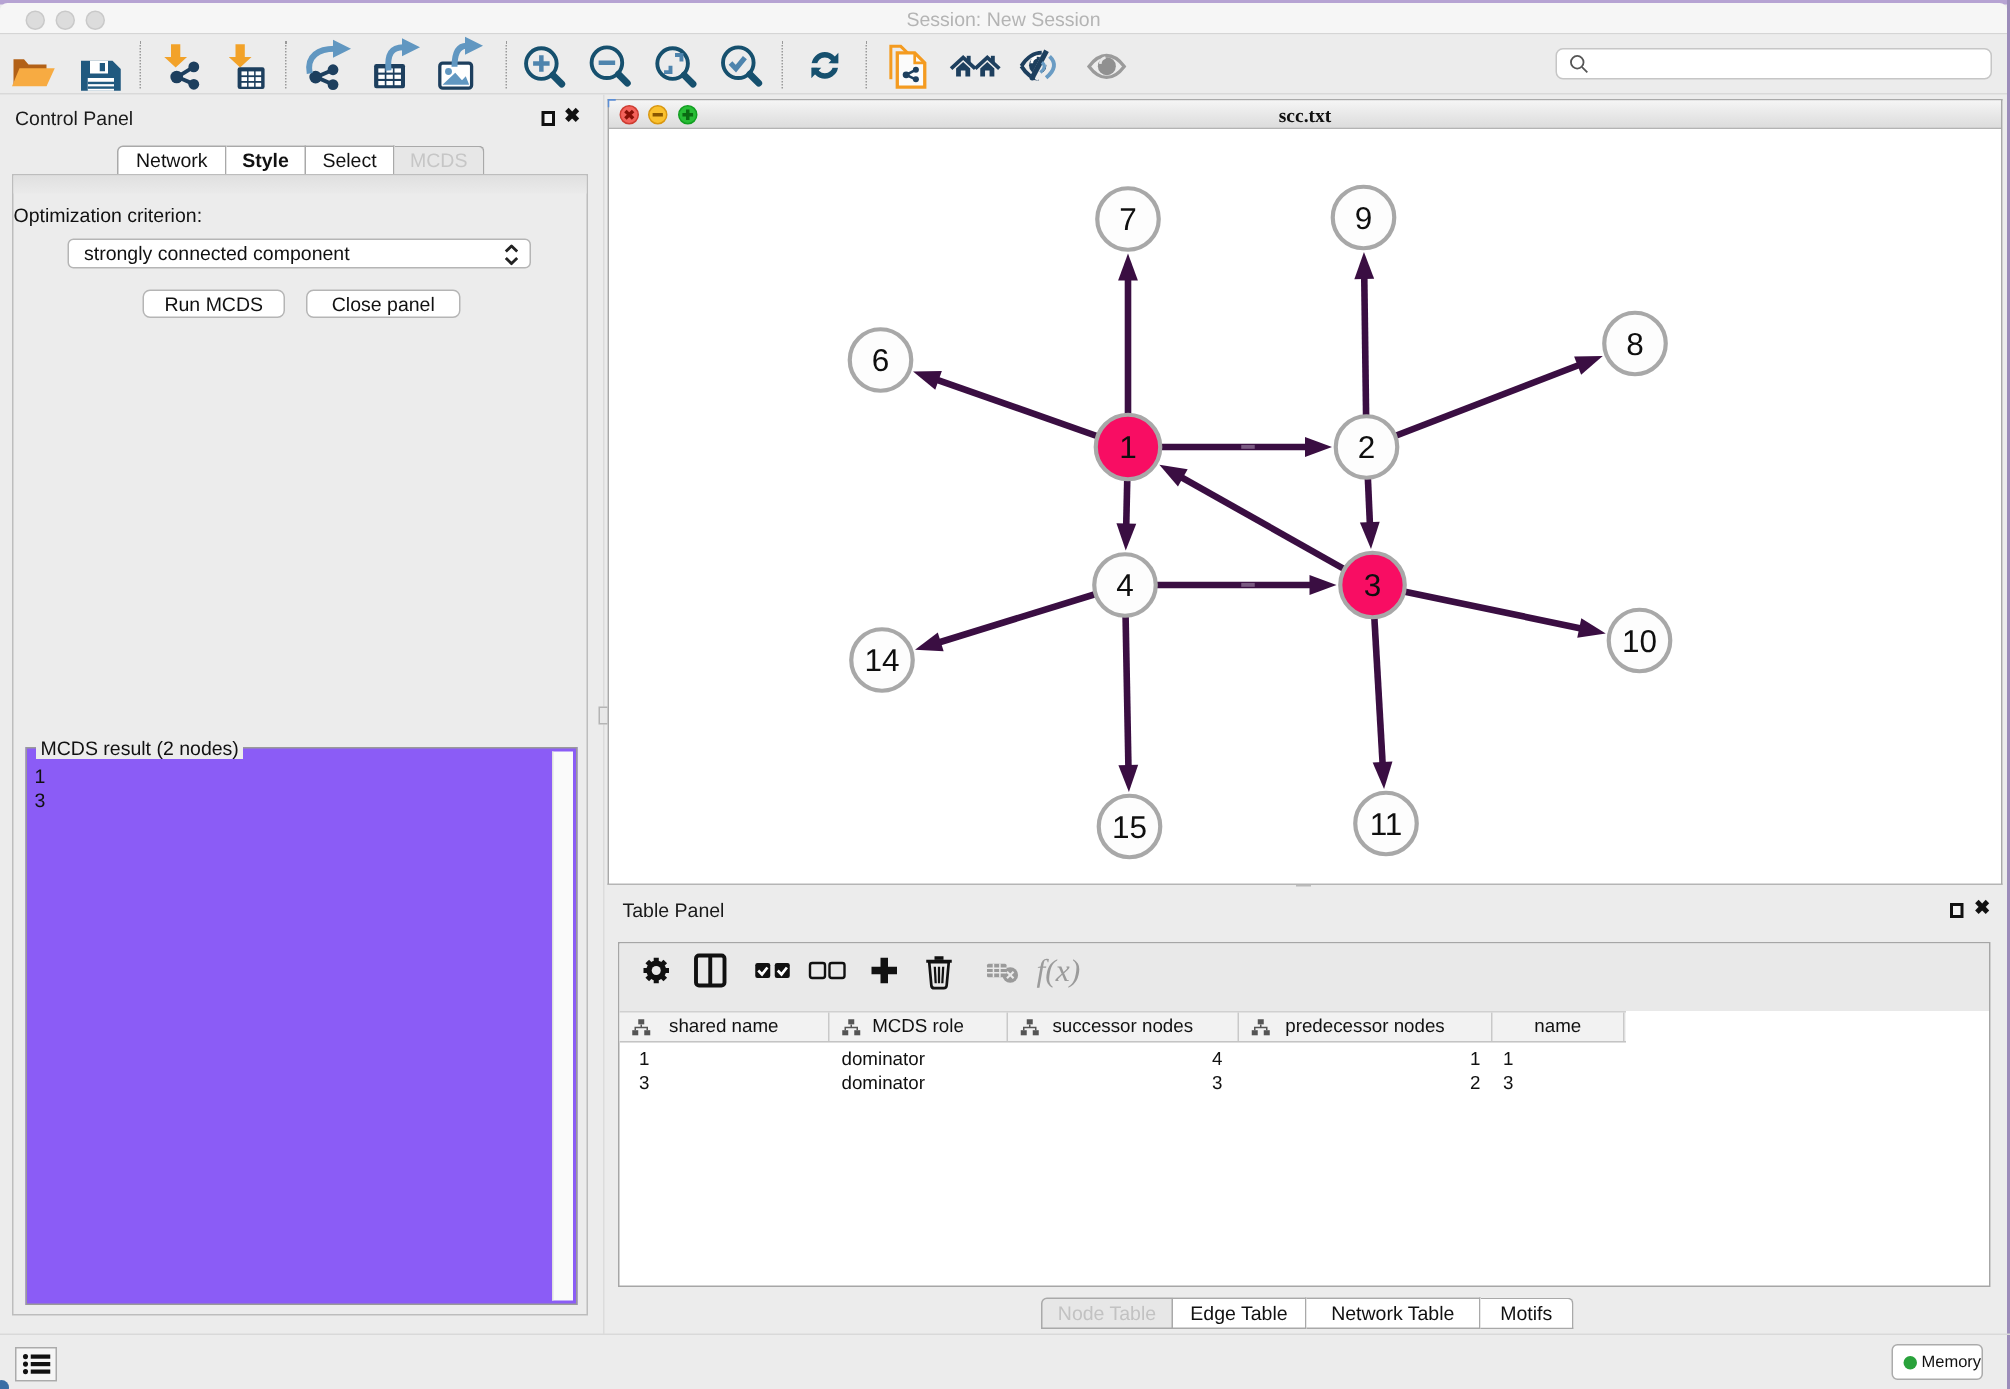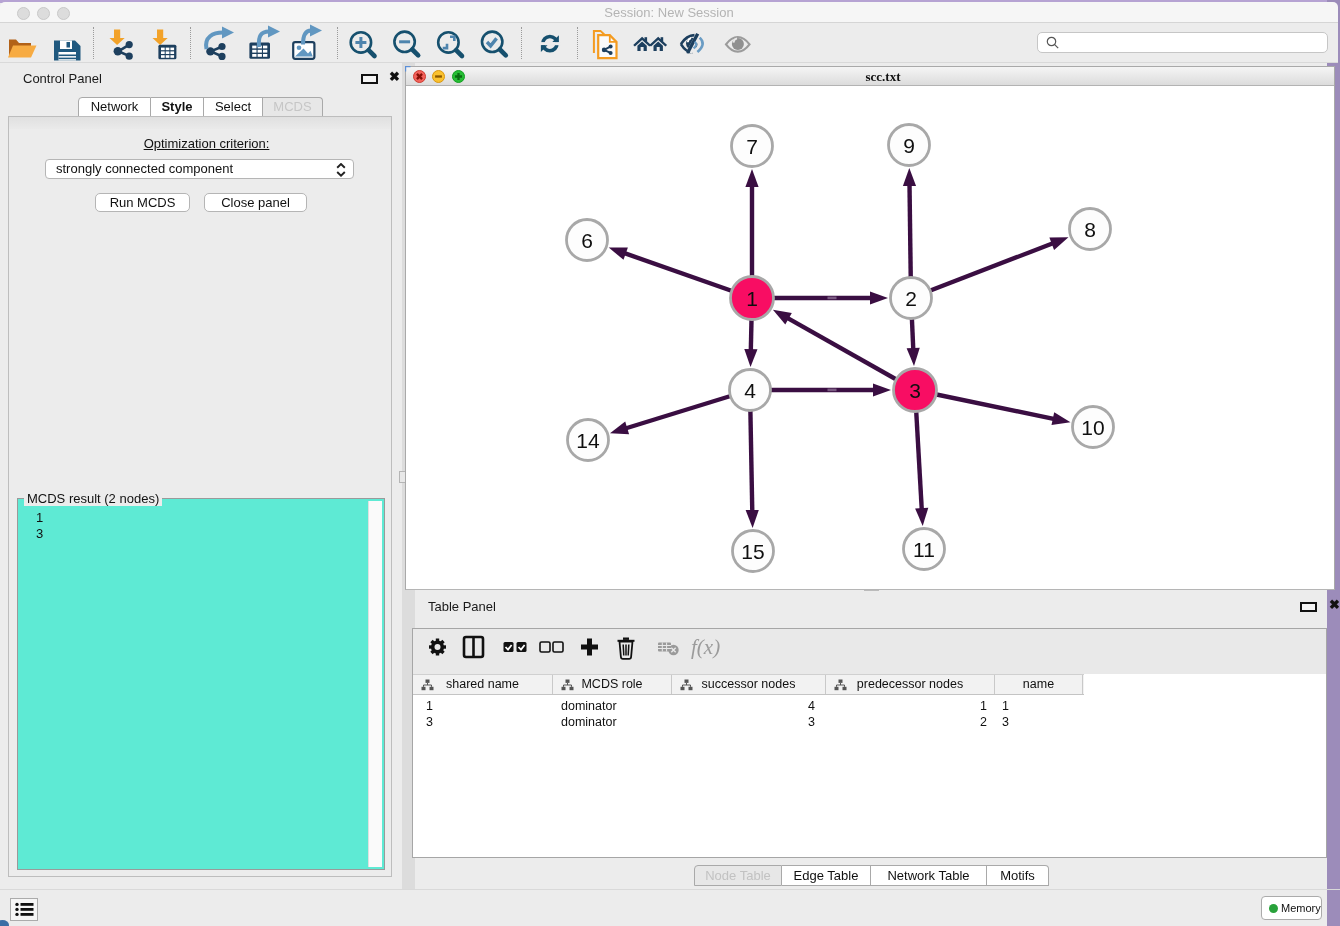--- a/index.html
+++ b/index.html
@@ -1,38 +1,38 @@
 <!DOCTYPE html>
 <html><head>
 <meta charset="utf-8">
 <style>
 * { margin:0; padding:0; box-sizing:border-box; }
 html,body { width:1340px; height:926px; overflow:hidden; }
 body { font-family:"Liberation Sans", sans-serif; background:#ececec; position:relative; }
-.abs { position:absolute;padding-left:13px; }
+.abs { position:absolute; }
 
 #purpletop { left:0; top:0; width:1340px; height:3px; background:#b6a3d3; }
 #purpleright { right:0; top:0; width:2px; height:926px; background:#9c8cba; }
 #titlebar { left:0; top:2px; width:1338px; height:21px; background:#f6f6f6; border-bottom:1px solid #d5d5d5; border-radius:5px 5px 0 0; }
 .tl { position:absolute; top:5px; width:13px; height:13px; border-radius:50%; background:#dcdcdc; border:1px solid #c9c9c9; }
 #wintitle { position:absolute; top:3px; left:0; width:100%; text-align:center; color:#b4b4b4; font-size:13px; }
 #toolbar { left:0; top:23px; width:1338px; height:40px; background:#ececec; border-bottom:1px solid #d9d9d9; }
 .sep { position:absolute; top:4px; height:32px; width:0; border-left:1px dotted #9a9a9a; }
 #searchbox { position:absolute; left:1037px; top:9px; width:291px; height:21px; background:#fff; border:1px solid #c6c6c6; border-radius:5px; }
 
 #cptitle { left:10px; top:71px; font-size:13px; color:#1a1a1a; }
 #cpfloat { left:361px; top:74px; width:9px; height:10px; border:2px solid #111; background:#f4f4f4; }
 #cpclose { left:376px; top:69px; font-size:13px; font-weight:bold; color:#111; }
 .tabrow { position:absolute; top:97px; height:20px; background:#fff; border:1px solid #a9a9a9; font-size:13px; text-align:center; color:#111; line-height:18px; }
 #cpbox { left:8px; top:116px; width:384px; height:761px; background:#ececec; border:1px solid #bdbdbd; }
 #cpband { left:0px; top:0px; width:382px; height:12px; background:linear-gradient(#e0e0e0,#eaeaea); }
-#optlabel { left:0; top:19px; width:100%; text-align:center; font-size:13px; color:#111;text-decoration:underline; }
+#optlabel { left:0; top:19px; width:100%; font-size:13px; color:#111; }
 #dropdown { left:36px; top:42px; width:309px; height:20px; background:#fff; border:1px solid #b5b5b5; border-radius:4px; font-size:13px; color:#111; line-height:17px; padding-left:10px; }
 .btn { position:absolute; top:76px; height:19px; background:#fff; border:1px solid #b5b5b5; border-radius:5px; font-size:13px; color:#111; text-align:center; line-height:17px; }
-#mcdsbox { left:8px; top:381px; width:368px; height:372px; border:1px solid #9a9a9a; background:#5eead4; }
+#mcdsbox { left:8px; top:381px; width:368px; height:372px; border:1px solid #9a9a9a; background:#8b5cf6; }
 #mcdslabel { left:6px; top:-8px; background:#ececec; padding:0 3px; font-size:13px; color:#111; }
 #mcdstext { left:5px; top:11px; font-size:13px; color:#111; line-height:16px; }
 #mcdsscroll { right:2px; top:2px; width:14px; height:366px; background:#fafafa; border-left:1px solid #e0e0e0; }
 
 #netwin { left:405px; top:66px; width:930px; height:524px; background:#fff; border:1px solid #a9a9a9; border-bottom:1px solid #b5b5b5; }
 #nettitle { left:0; top:0; width:928px; height:19px; background:linear-gradient(#f5f5f5,#dcdcdc); border-bottom:1px solid #b3b3b3;font-family:Liberation Serif, serif; }
 #netname { position:absolute; width:100%; text-align:center; top:2px; font-size:13px; color:#111; font-weight:600; }
 .mac { position:absolute; top:2.5px; width:13px; height:13px; border-radius:50%; }
 
 #tptitle { left:415px; top:599px; font-size:13px; color:#1a1a1a; }

